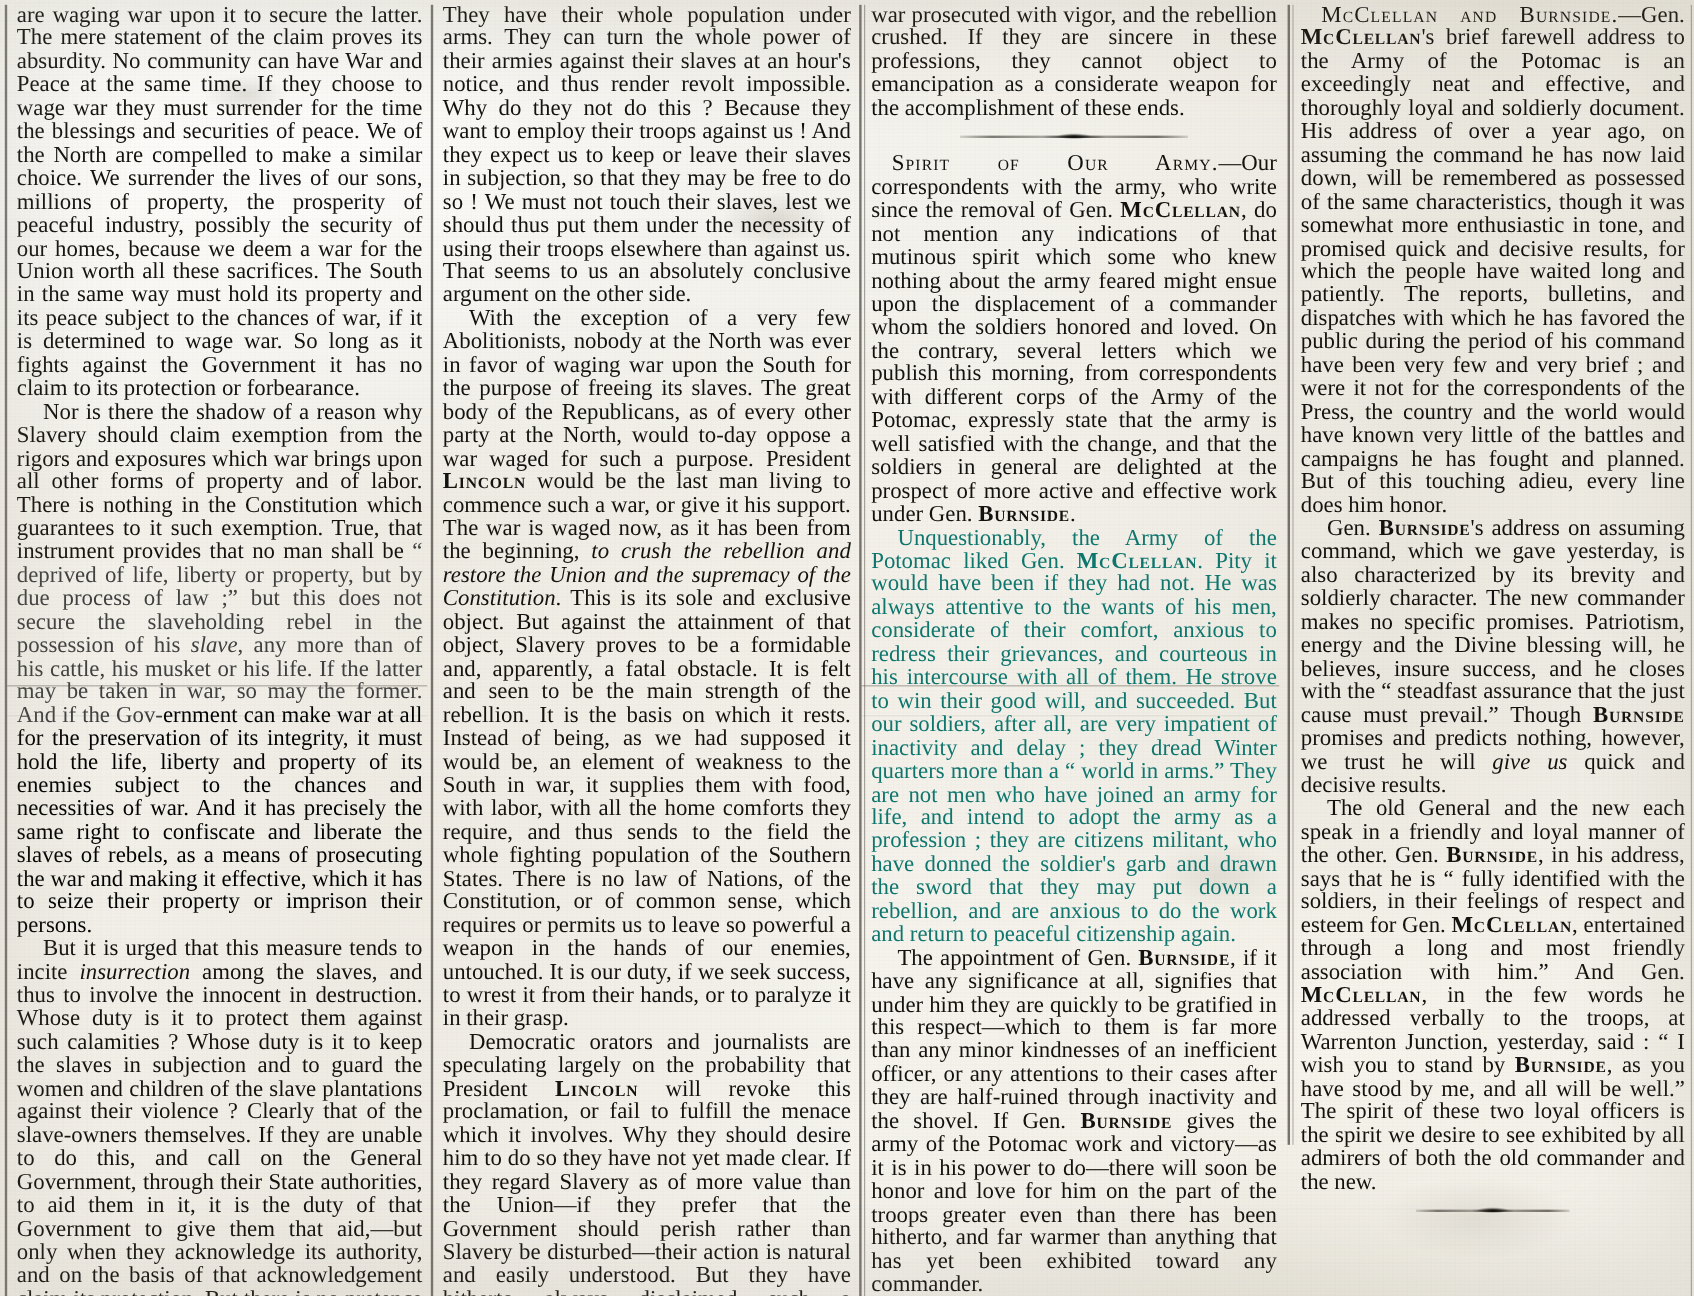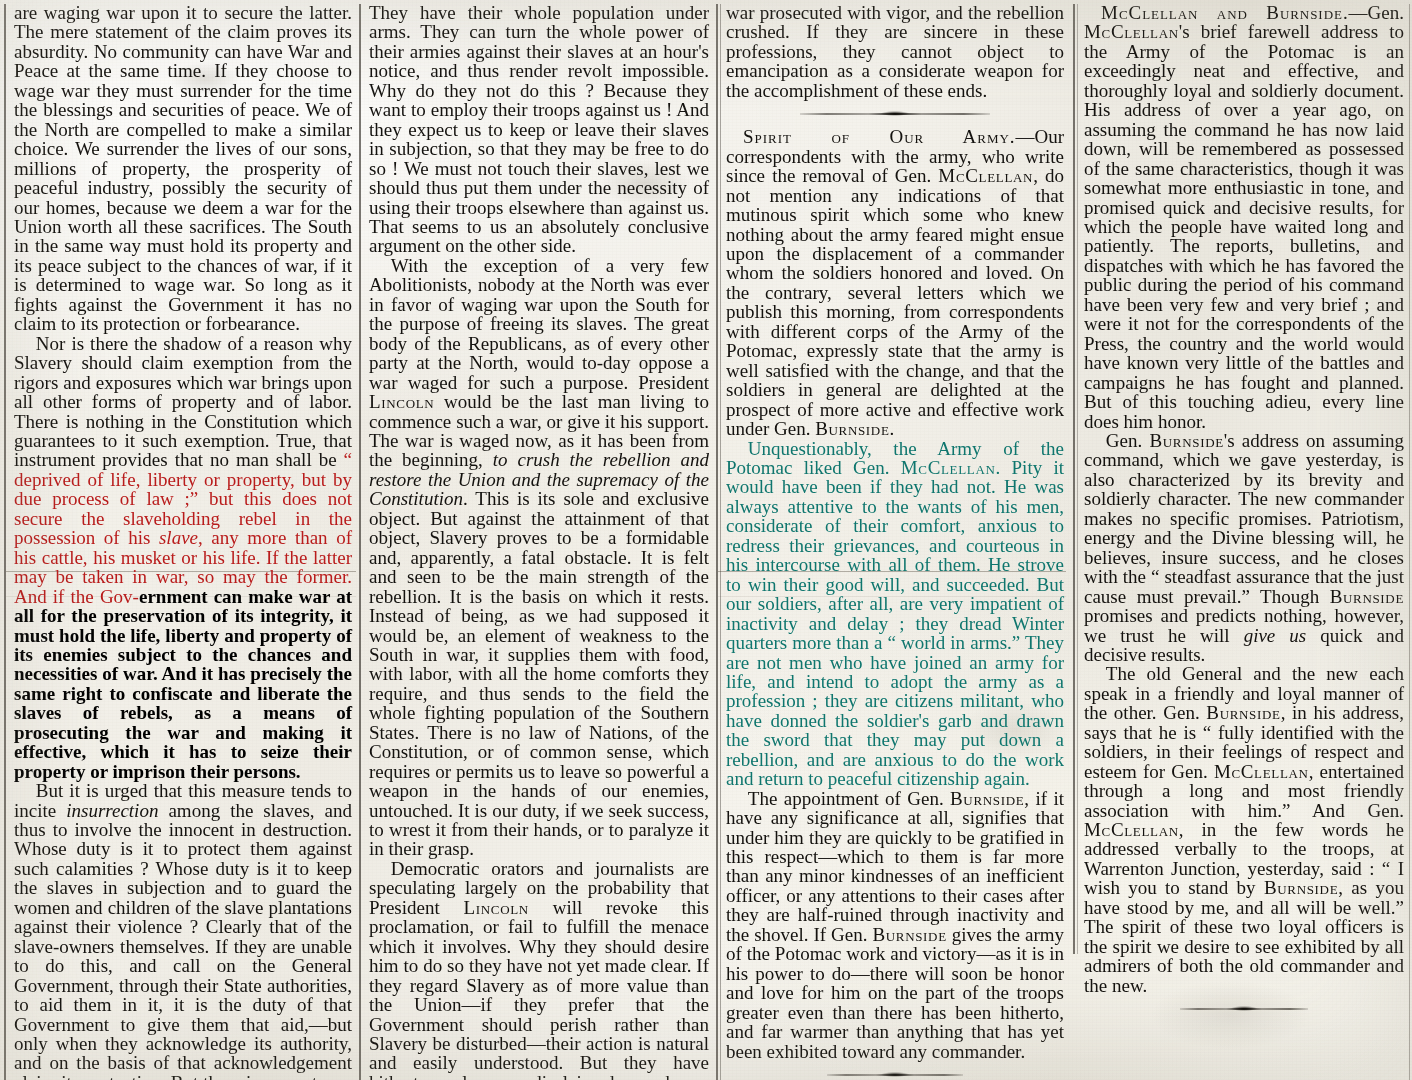--- a/index.html
+++ b/index.html
@@ -60,21 +60,21 @@
   .rule.r3{left:716px;height:1076px;}
   .rule.r3b{left:720px;height:1076px;opacity:.38;width:1px;}
   .rule.r4{left:1073px;height:950px;}
   .rule.r4b{left:1077px;height:950px;opacity:.3;width:1px;}
   .rule.redge{left:1409px;height:1076px;opacity:.35;width:1px;}
 
   
   .sc{
     font-variant:small-caps;
     letter-spacing:.035em;
-    font-weight:400;
+    font-weight:700;
   }
   .hd{
     font-variant:small-caps;
     letter-spacing:.05em;
     font-weight:400;
     padding-left:.9em;
   }
   i,.it{font-style:italic;}
 
   
@@ -99,25 +99,25 @@
   }
   .dink.small::before{left:30%;right:30%;}
 
   
   .seam{
     position:absolute;left:0;right:0;height:1px;
     background:rgba(70,62,50,.38);
   }
 
   
-  .faded{color:#b91c1c;}
+  .faded{color:#404040;}
   .faded2{color:#0f766e;}
 
   
-  .heavy{color:#000;font-weight:700;}
+  .heavy{color:#000;font-weight:400;}
 
   
   .smudge{position:absolute;pointer-events:none;border-radius:50%;
     background:radial-gradient(ellipse at center, rgba(120,112,96,.20), rgba(120,112,96,0) 70%);}
 </style>
 </head>
 <body>
 
 <div id="paper"></div>
 <div id="grain"></div>

